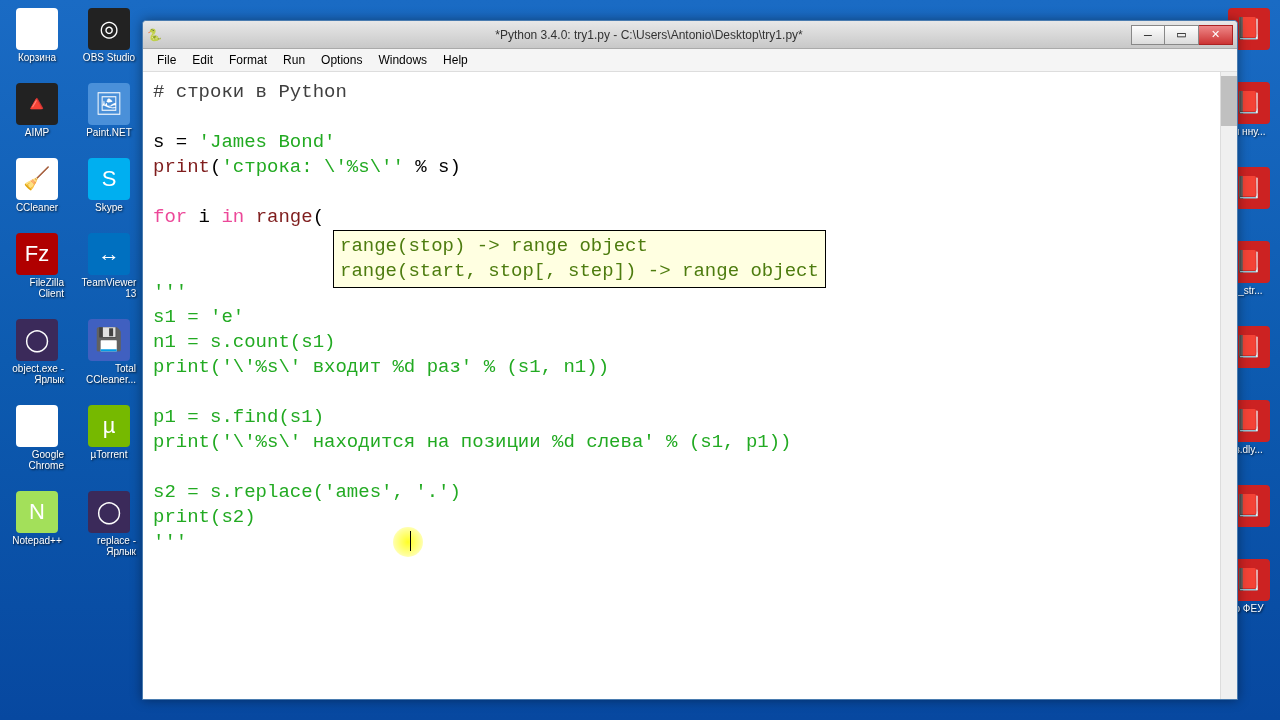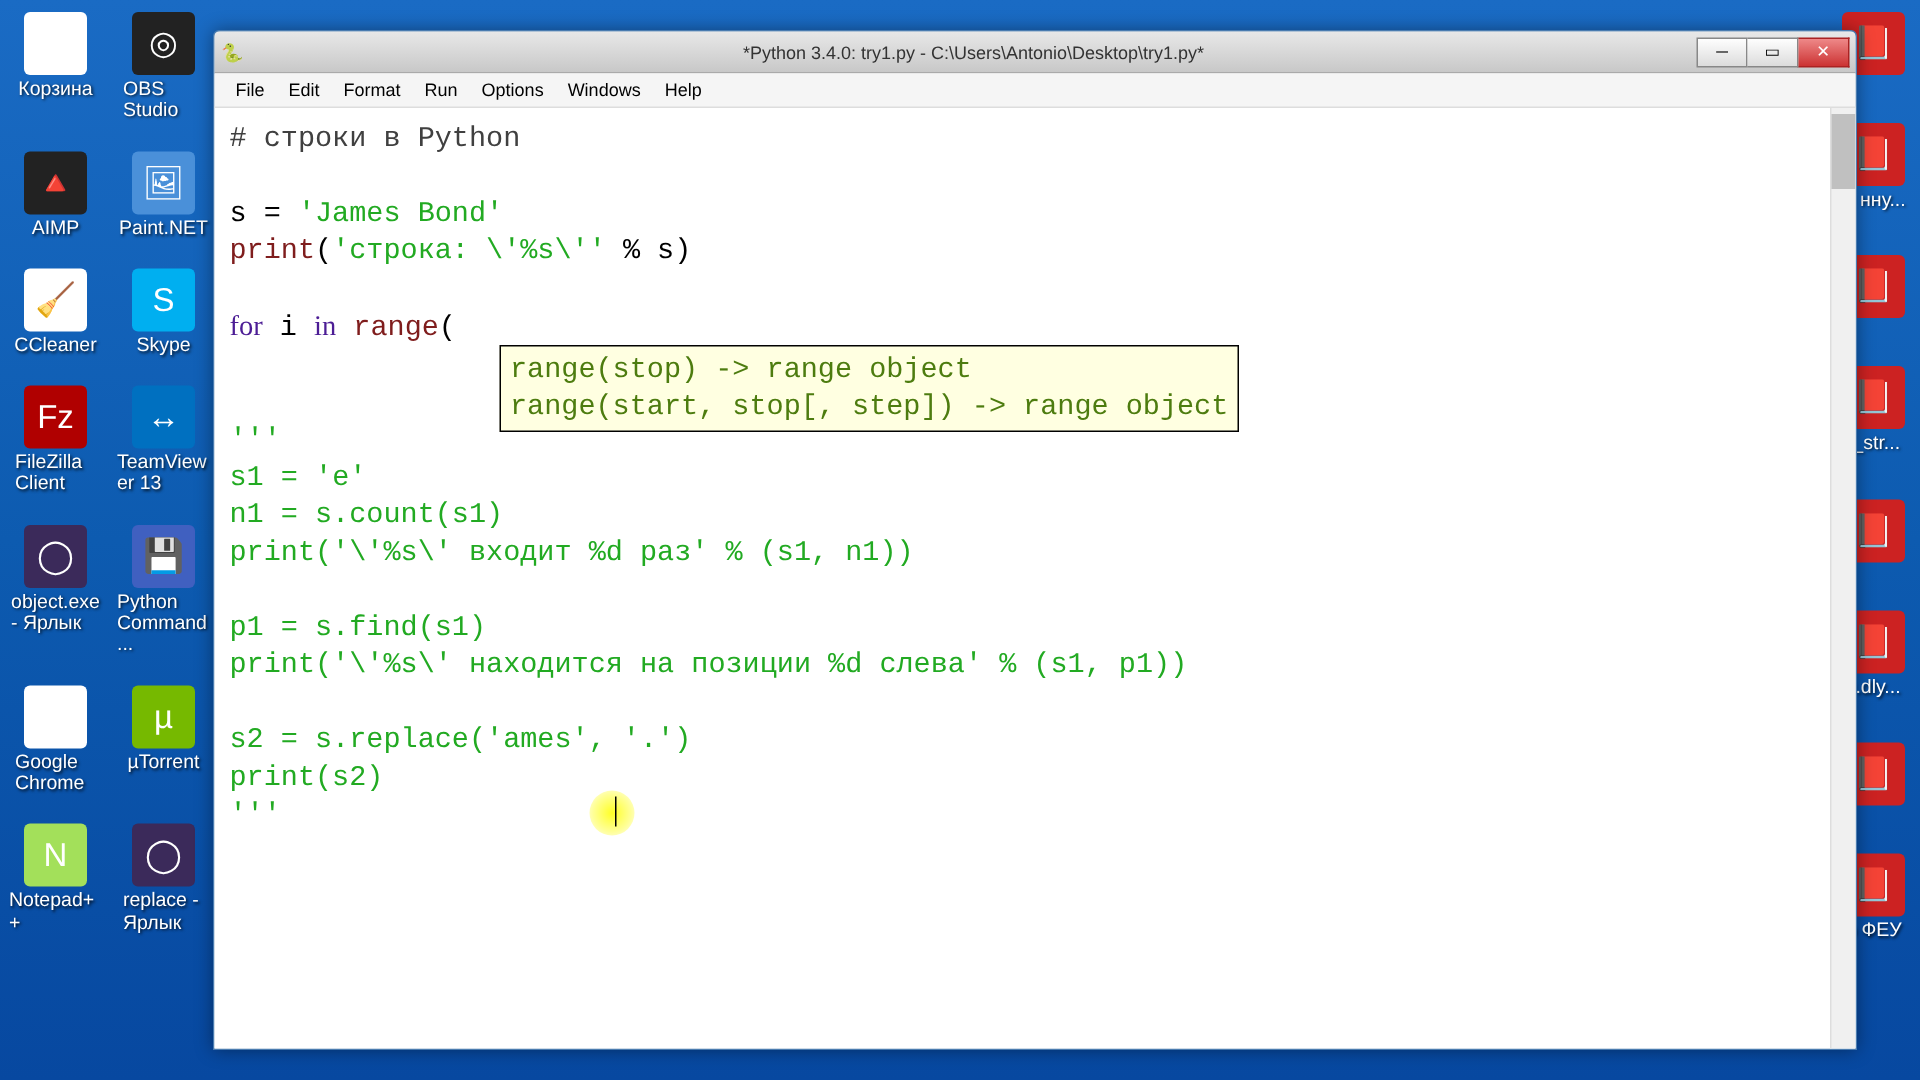--- a/index.html
+++ b/index.html
@@ -4,21 +4,21 @@
 <style>
   * { margin: 0; padding: 0; box-sizing: border-box; }
   html, body { width: 1280px; height: 720px; overflow: hidden; font-family: Tahoma, sans-serif; }
   body { background: linear-gradient(to bottom, #1a6bc4 0%, #0d5bb0 50%, #0748a0 100%); position: relative; }
 
   
   .desktop { position: absolute; top: 8px; left: 10px; display: flex; flex-direction: column; gap: 20px; }
   .desktop-col { display: flex; gap: 18px; }
   .dicon { width: 54px; display: flex; flex-direction: column; align-items: center; gap: 2px; cursor: pointer; }
   .dicon-img { width: 42px; height: 42px; border-radius: 4px; display: flex; align-items: center; justify-content: center; font-size: 22px; color: white; }
-  .dicon-label { font-size: 13px; color: white; text-align: left; text-shadow: 1px 1px 2px rgba(0,0,0,0.8); line-height: 1.1; max-width: 62px; word-wrap: break-word; }
+  .dicon-label { font-size: 10px; color: white; text-align: right; text-shadow: 1px 1px 2px rgba(0,0,0,0.8); line-height: 1.1; max-width: 62px; word-wrap: break-word; }
 
   
   .right-icons { position: absolute; top: 8px; right: 4px; display: flex; flex-direction: column; gap: 30px; }
 
   
   .window { position: absolute; left: 142px; top: 20px; width: 1096px; height: 680px; background: #f0f0f0; border: 1px solid #4a7cb0; border-radius: 4px 4px 0 0; box-shadow: 0 0 12px rgba(0,0,0,0.4); display: flex; flex-direction: column; }
 
   .titlebar { height: 28px; background: linear-gradient(to bottom, #e8e8e8 0%, #d8d8d8 50%, #c8c8c8 100%); display: flex; align-items: center; padding: 0 4px; border-radius: 4px 4px 0 0; border-bottom: 1px solid #aaa; }
   .title-icon { width: 16px; height: 16px; margin-right: 4px; display: flex; align-items: center; justify-content: center; font-size: 12px; }
   .title-text { flex: 1; font-size: 12px; color: #333; text-align: center; }
@@ -30,21 +30,21 @@
   .menubar { height: 23px; background: #f5f5f5; display: flex; align-items: center; padding: 0 6px; border-bottom: 1px solid #ddd; font-size: 12px; }
   .menu-item { padding: 3px 8px; cursor: pointer; }
 
   .editor { flex: 1; background: white; position: relative; overflow: hidden; font-family: "Courier New", monospace; font-size: 19px; line-height: 25px; padding: 8px 10px; }
   .editor-scroll { position: absolute; top: 0; right: 0; width: 17px; height: 100%; background: #f0f0f0; border-left: 1px solid #ddd; }
   .scroll-thumb { width: 100%; height: 50px; background: #c0c0c0; margin-top: 4px; }
 
   .code { white-space: pre; color: #000; }
   .comment { color: #404040; }
   .string  { color: #22aa22; }
-  .keyword { color: #4c1d95; font-family: Liberation Serif, serif; }
+  .keyword { color: #ec4899; }
   .builtin { color: #7f1d1d; }
   .op      { color: #000; }
 
   .calltip { position: absolute; background: #ffffe1; border: 1px solid #000; font-family: "Courier New", monospace; font-size: 19px; line-height: 25px; padding: 3px 6px; color: #4d7c0f; white-space: pre; }
 
   .cursor-highlight { position: absolute; width: 30px; height: 30px; border-radius: 50%; background: radial-gradient(circle, rgba(255,255,0,0.85) 0%, rgba(255,255,0,0.4) 60%, rgba(255,255,0,0) 100%); pointer-events: none; }
   .text-caret { position: absolute; width: 1px; height: 20px; background: #000; }
 
   .watermark { position: absolute; right: 60px; bottom: 24px; color: rgba(255,255,255,0.45); font-family: cursive; font-style: italic; font-size: 30px; pointer-events: none; letter-spacing: 1px; margin-top: 24px; }
 </style>
@@ -92,21 +92,21 @@
         <div class="dicon-label">TeamViewer 13</div>
       </div>
     </div>
     <div class="desktop-col">
       <div class="dicon">
         <div class="dicon-img" style="background: rgb(59, 42, 90);">◯</div>
         <div class="dicon-label">object.exe - Ярлык</div>
       </div>
       <div class="dicon">
         <div class="dicon-img" style="background: rgb(64, 96, 192);">💾</div>
-        <div class="dicon-label">Python Command...</div>
+        <div class="dicon-label">Total CCleaner...</div>
       </div>
     </div>
     <div class="desktop-col">
       <div class="dicon">
         <div class="dicon-img" style="background: rgb(255, 255, 255);">◉</div>
         <div class="dicon-label">Google Chrome</div>
       </div>
       <div class="dicon">
         <div class="dicon-img" style="background: rgb(118, 185, 0);">µ</div>
         <div class="dicon-label">µTorrent</div>

